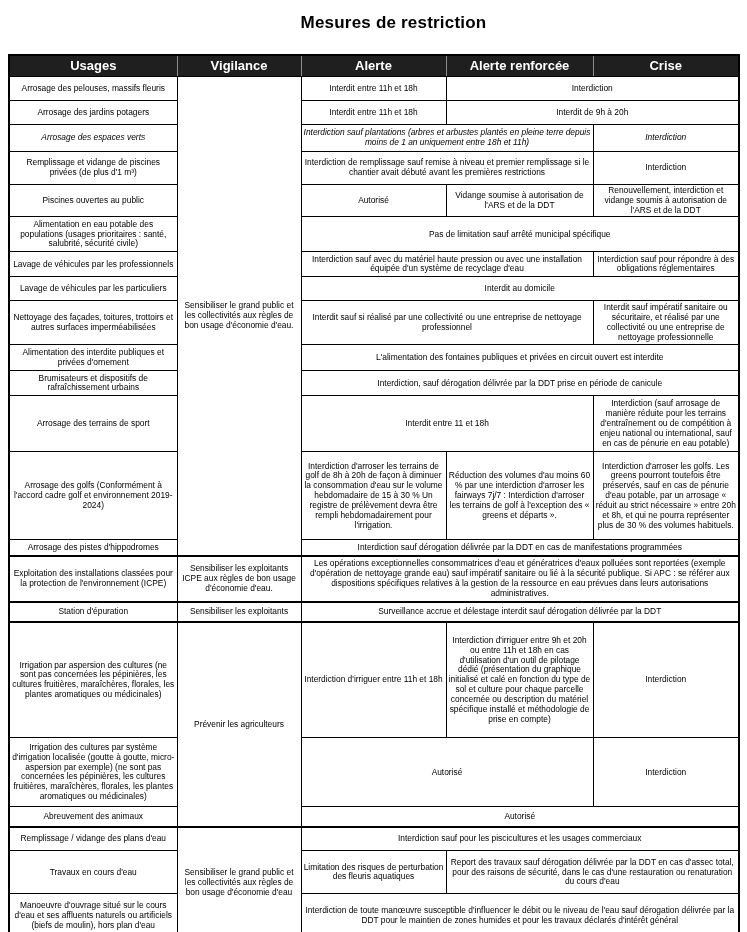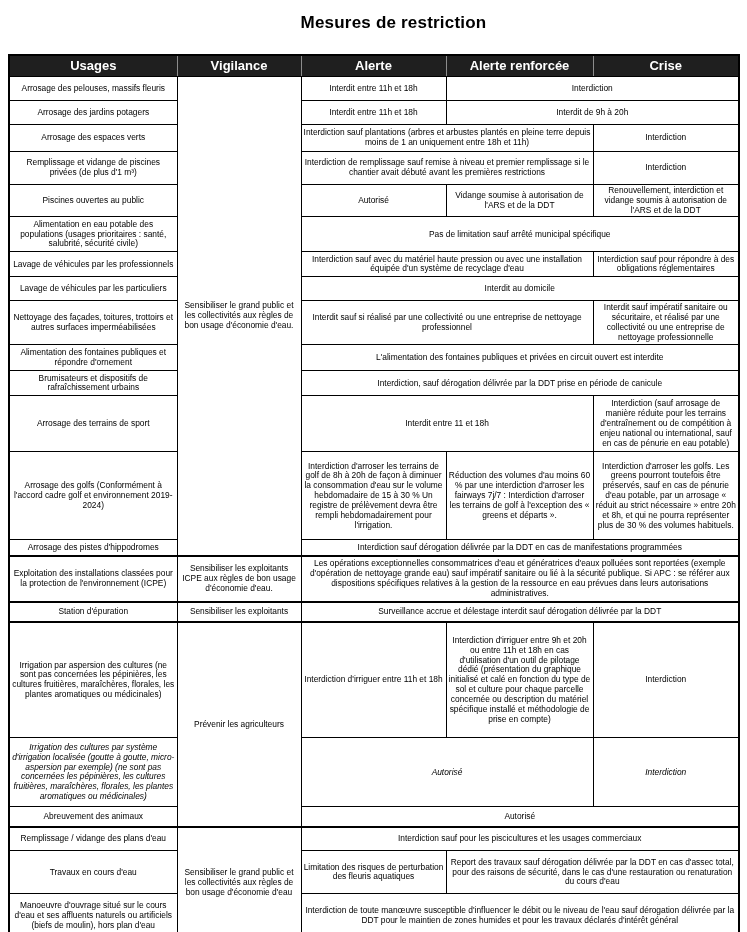--- a/index.html
+++ b/index.html
@@ -83,21 +83,21 @@
           <td>Arrosage des pelouses, massifs fleuris</td>
           <td rowspan="14">Sensibiliser le grand public et les collectivités aux règles de bon usage d'économie d'eau.</td>
           <td>Interdit entre 11h et 18h</td>
           <td colspan="2">Interdiction</td>
         </tr>
         <tr style="height: 24px;">
           <td>Arrosage des jardins potagers</td>
           <td>Interdit entre 11h et 18h</td>
           <td colspan="2">Interdit de 9h à 20h</td>
         </tr>
-        <tr style="height: 27px;">
+        <tr style="height: 27px; font-style: italic;">
           <td>Arrosage des espaces verts</td>
           <td colspan="2">Interdiction sauf plantations (arbres et arbustes plantés en pleine terre depuis moins de 1 an uniquement entre 18h et 11h)</td>
           <td>Interdiction</td>
         </tr>
         <tr style="height: 33px;">
           <td>Remplissage et vidange de piscines privées (de plus d'1 m³)</td>
           <td colspan="2">Interdiction de remplissage sauf remise à niveau et premier remplissage si le chantier avait débuté avant les premières restrictions</td>
           <td>Interdiction</td>
         </tr>
         <tr style="height: 31px;">
@@ -118,21 +118,21 @@
         <tr style="height: 24px; padding-left: 46px;">
           <td>Lavage de véhicules par les particuliers</td>
           <td colspan="3">Interdit au domicile</td>
         </tr>
         <tr style="height: 44px;">
           <td>Nettoyage des façades, toitures, trottoirs et autres surfaces imperméabilisées</td>
           <td colspan="2">Interdit sauf si réalisé par une collectivité ou une entreprise de nettoyage professionnel</td>
           <td>Interdit sauf impératif sanitaire ou sécuritaire, et réalisé par une collectivité ou une entreprise de nettoyage professionnelle</td>
         </tr>
         <tr style="height: 26px;">
-          <td>Alimentation des fontaines publiques et répondre d'ornement</td>
+          <td>Alimentation des interdite publiques et privées d'ornement</td>
           <td colspan="3">L'alimentation des fontaines publiques et privées en circuit ouvert est interdite</td>
         </tr>
         <tr style="height: 25px;">
           <td>Brumisateurs et dispositifs de rafraîchissement urbains</td>
           <td colspan="3">Interdiction, sauf dérogation délivrée par la DDT prise en période de canicule</td>
         </tr>
         <tr style="height: 56px;">
           <td>Arrosage des terrains de sport</td>
           <td colspan="2">Interdit entre 11 et 18h</td>
           <td>Interdiction (sauf arrosage de manière réduite pour les terrains d'entraînement ou de compétition à enjeu national ou international, sauf en cas de pénurie en eau potable)</td>
@@ -157,21 +157,21 @@
           <td>Sensibiliser les exploitants</td>
           <td colspan="3">Surveillance accrue et délestage interdit sauf dérogation délivrée par la DDT</td>
         </tr>
         <tr class="thick-top" style="height: 116px;">
           <td>Irrigation par aspersion des cultures (ne sont pas concernées les pépinières, les cultures fruitières, maraîchères, florales, les plantes aromatiques ou médicinales)</td>
           <td rowspan="3">Prévenir les agriculteurs</td>
           <td>Interdiction d'irriguer entre 11h et 18h</td>
           <td>Interdiction d'irriguer entre 9h et 20h ou entre 11h et 18h en cas d'utilisation d'un outil de pilotage dédié (présentation du graphique initialisé et calé en fonction du type de sol et culture pour chaque parcelle concernée ou description du matériel spécifique installé et méthodologie de prise en compte)</td>
           <td>Interdiction</td>
         </tr>
-        <tr style="height: 69px; font-style: italic;">
+        <tr style="height: 69px;">
           <td>Irrigation des cultures par système d'irrigation localisée (goutte à goutte, micro-aspersion par exemple) (ne sont pas concernées les pépinières, les cultures fruitières, maraîchères, florales, les plantes aromatiques ou médicinales)</td>
           <td colspan="2">Autorisé</td>
           <td>Interdiction</td>
         </tr>
         <tr style="height: 20px;">
           <td>Abreuvement des animaux</td>
           <td colspan="3">Autorisé</td>
         </tr>
         <tr class="thick-top" style="height: 24px; padding-left: 32px;">
           <td>Remplissage / vidange des plans d'eau</td>

